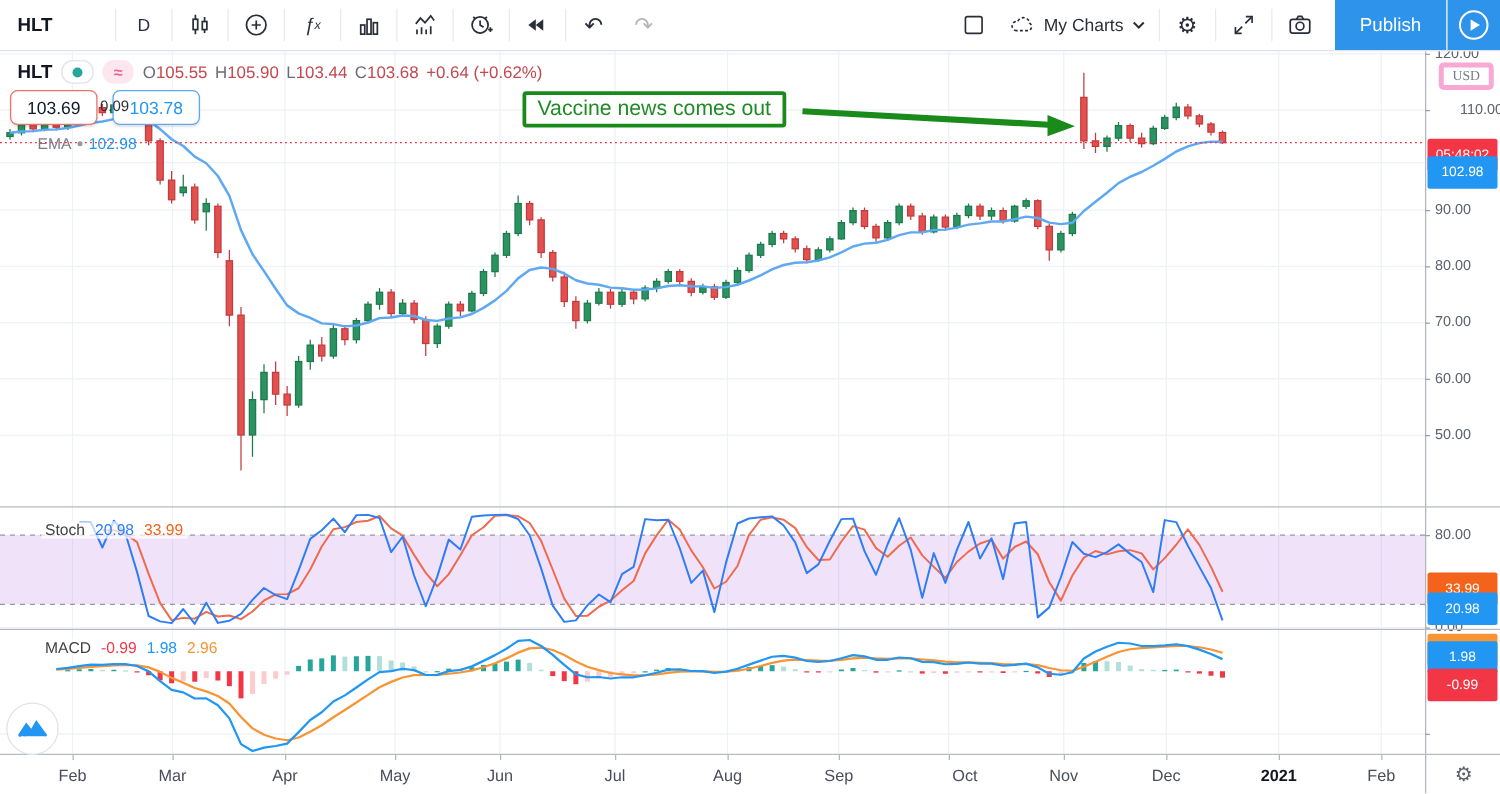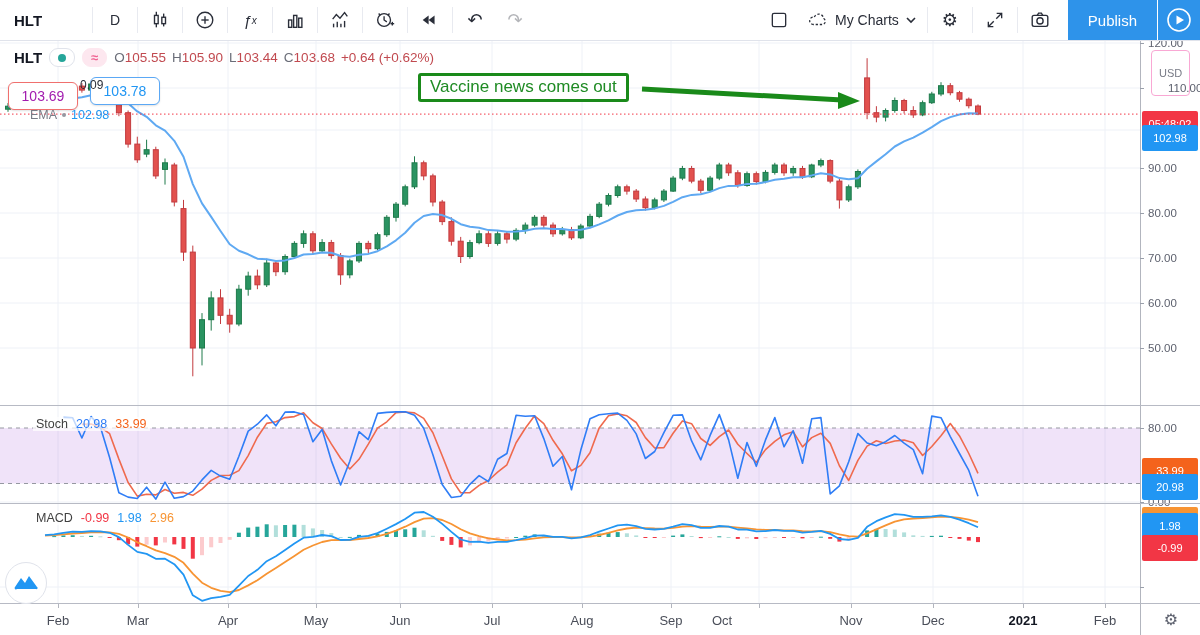--- a/index.html
+++ b/index.html
@@ -23,43 +23,43 @@
   .undo-dim{opacity:.35;}
   
   .chart-canvas{position:absolute;left:0;top:40px;z-index:1;}
   .hsep{position:absolute;left:0;width:1200px;height:1px;background:#b7bac4;z-index:5;cursor:row-resize;}
   .axis-col{position:absolute;left:1140px;top:40px;width:60px;height:565px;background:#fff;
             border-left:1px solid #b2b5be;z-index:4;cursor:ns-resize;}
   .axis-label{position:absolute;left:7px;transform:translateY(-50%);font-size:11.5px;color:#5d616e;}
   .axis-tick{position:absolute;left:-1px;width:4px;height:1px;background:#9aa0ab;}
   .chip{position:absolute;left:1px;width:56px;height:26px;border-radius:2px;color:#fff;
         font-size:11px;display:flex;align-items:center;justify-content:center;z-index:6;}
-  .usd-badge{position:absolute;left:10px;top:10px;border:1px solid #f9a8d4;border-radius:4px;
-             font-size:11px;color:#787b86;padding:16px 7px;background:#fff;}
+  .usd-badge{position:absolute;left:10px;top:10px;border:4px solid #f9a8d4;border-radius:4px;
+             font-size:11px;color:#787b86;padding:1px 7px;background:#fff;font-family:Liberation Serif, serif;}
   .time-axis{position:absolute;left:0;top:604px;width:1140px;height:31px;background:#fff;z-index:4;cursor:ew-resize;}
   .time-label{position:absolute;top:9px;transform:translateX(-50%);font-size:13px;color:#4a4e59;}
   .time-label.bold{font-weight:bold;color:#131722;}
   .time-tick{position:absolute;top:0;width:1px;height:4px;background:#b2b5be;}
   .corner{position:absolute;left:1140px;top:604px;width:60px;height:31px;background:#fff;
           border-left:1px solid #b2b5be;z-index:6;display:flex;align-items:center;justify-content:center;}
   .gear-glyph{font-size:16px;color:#5d616e;cursor:pointer;}
   
   .legend1{position:absolute;left:14px;top:48px;display:flex;align-items:center;gap:7px;z-index:7;font-size:14px;}
   .legend-sym{font-weight:bold;font-size:15px;color:#131722;cursor:pointer;}
   .pill{height:17px;border-radius:9px;display:flex;align-items:center;justify-content:center;
         padding:0 8px;cursor:pointer;border:1px solid #e0e3eb;background:#fff;}
   .pill-dot{width:8px;height:8px;border-radius:50%;background:#26a69a;}
   .pill-pink{background:#fde7ef;border-color:#fde7ef;color:#f06292;font-size:13px;font-weight:bold;}
   .ohlc{display:flex;gap:6px;font-size:13.5px;}
   .ohlc .pref{color:#6a6d78;}
   .ohlc .val{color:#c14a50;}
   .trade-row{position:absolute;left:8px;top:72px;z-index:7;display:flex;align-items:center;}
   .trade-box{width:68px;height:26px;border-radius:6px;background:#fff;display:flex;align-items:center;
              justify-content:center;font-size:14px;cursor:pointer;box-shadow:0 1px 2px rgba(0,0,0,.12);}
-  .sell-box{border:1.5px solid #f0706e;color:#a21caf;margin-top:10px;}
+  .sell-box{border:1.5px solid #f0706e;color:#0f172a;}
   .buy-box{border:1.5px solid #5ba8f5;color:#2196f3;margin-left:12px;}
   .spread{position:absolute;left:72px;top:6px;font-size:12px;color:#2a2e39;}
   .ema-legend{position:absolute;left:30px;top:108px;z-index:7;font-size:12.5px;display:flex;gap:5px;align-items:center;}
   .ema-legend .nm{color:#787b86;}
   .ema-legend .dot{width:4px;height:4px;border-radius:50%;background:#9598a1;}
   .ema-legend .vl{color:#2196f3;}
   .stoch-legend{position:absolute;left:33px;top:417px;z-index:7;font-size:12.5px;display:flex;gap:8px;
                 background:rgba(255,255,255,.7);padding:0 3px;}
   .macd-legend{position:absolute;left:33px;top:511px;z-index:7;font-size:12.5px;display:flex;gap:8px;
                background:rgba(255,255,255,.7);padding:0 3px;}
@@ -592,21 +592,21 @@
       <div class="time-label" style="left: 316px;">May</div>
       <div class="time-tick" style="left: 400px;"></div>
       <div class="time-label" style="left: 400px;">Jun</div>
       <div class="time-tick" style="left: 492px;"></div>
       <div class="time-label" style="left: 492px;">Jul</div>
       <div class="time-tick" style="left: 582px;"></div>
       <div class="time-label" style="left: 582px;">Aug</div>
       <div class="time-tick" style="left: 671px;"></div>
       <div class="time-label" style="left: 671px;">Sep</div>
       <div class="time-tick" style="left: 759px;"></div>
-      <div class="time-label" style="left: 722px; text-align: center;">Oct</div>
+      <div class="time-label" style="left: 772px; text-align: center;">Oct</div>
       <div class="time-tick" style="left: 851px;"></div>
       <div class="time-label" style="left: 851px;">Nov</div>
       <div class="time-tick" style="left: 933px;"></div>
       <div class="time-label" style="left: 933px;">Dec</div>
       <div class="time-tick" style="left: 1023px;"></div>
       <div class="time-label bold" style="left: 1023px;">2021</div>
       <div class="time-tick" style="left: 1105px;"></div>
       <div class="time-label" style="left: 1105px;">Feb</div>
     </div>
   <div class="corner">

